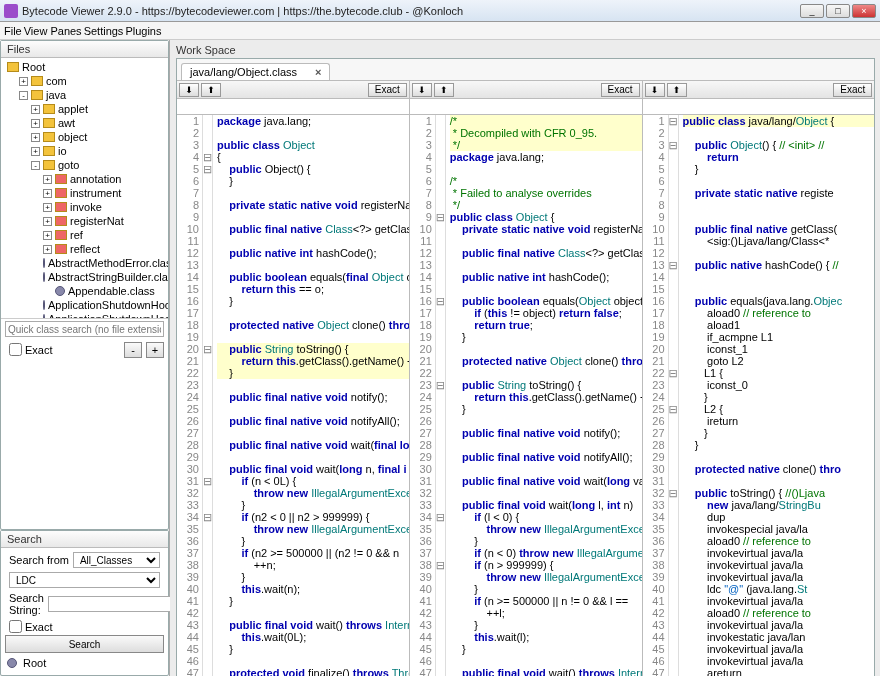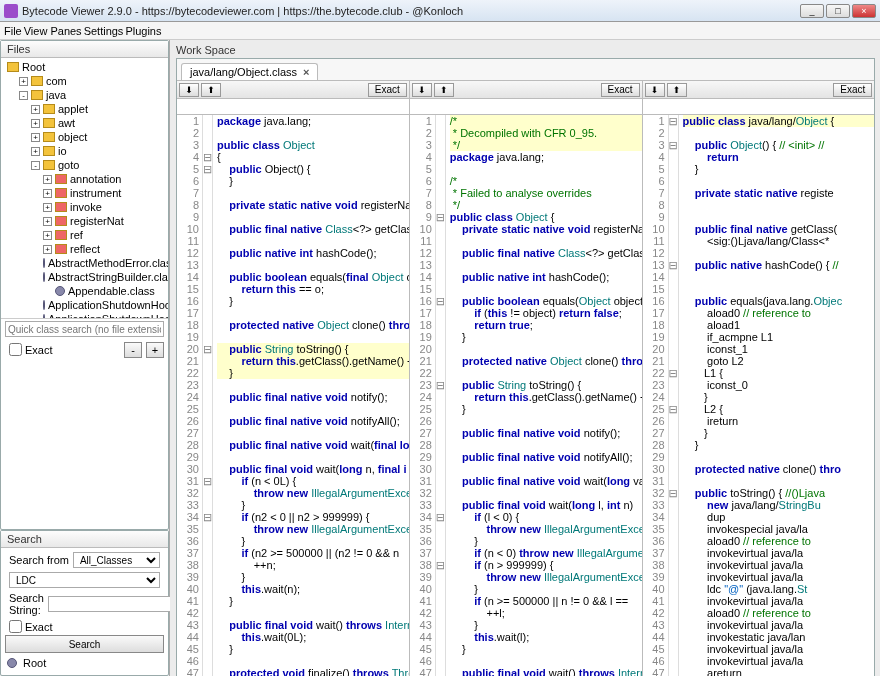--- a/index.html
+++ b/index.html
@@ -26,21 +26,21 @@
 .qsearch{border-top:1px solid #ccc;background:#fff;}
 .inputrow{display:flex;align-items:center;padding:2px 4px;gap:4px;}
 .inputrow input[type=text], .inputrow select{flex:1;border:1px solid #aaa;height:16px;padding:0 2px;font-size:10px;background:#fff;}
 .chk{display:flex;align-items:center;gap:3px;padding:2px 4px;font-size:10px;}
 .sbtn{width:18px;height:16px;border:1px solid #888;background:linear-gradient(#fafafa,#ddd);text-align:center;line-height:14px;cursor:pointer;}
 .widebtn{width:100%;height:18px;border:1px solid #888;background:linear-gradient(#fafafa,#ddd);cursor:pointer;font-size:10px;}
 .right{flex:1;display:flex;flex-direction:column;background:#ececec;}
 .ws-title{margin:4px 6px 0 6px;font-size:11px;color:#333;}
 .ws-frame{margin:2px 6px 6px 6px;flex:1;border:1px solid #9aa;background:#fff;display:flex;flex-direction:column;}
 .tabrow{height:22px;background:#f7f7f7;border-bottom:1px solid #bbb;display:flex;align-items:end;padding-left:4px;}
-.tab{border:1px solid #bbb;border-bottom:none;background:#fff;padding:2px 8px;border-top-left-radius:3px;border-top-right-radius:3px;display:flex;gap:6px;align-items:center;cursor:pointer;}
+.tab{border:1px solid #bbb;border-bottom:none;background:#fff;padding:2px 8px;border-top-left-radius:3px;border-top-right-radius:3px;display:flex;gap:18px;align-items:center;cursor:pointer;}
 .tab-close{font-weight:bold;color:#555;cursor:pointer;}
 .panes{flex:1;display:flex;overflow:hidden;}
 .pane{flex:1;border-right:1px solid #bbb;display:flex;flex-direction:column;min-width:0;}
 .pane:last-child{border-right:none;}
 .pane-tb{height:18px;background:linear-gradient(#f7f7f7,#e4e4e4);border-bottom:1px solid #bbb;display:flex;align-items:center;padding:0 2px;gap:2px;}
 .tb-ic{width:20px;height:14px;border:1px solid #999;background:linear-gradient(#fff,#ddd);cursor:pointer;text-align:center;line-height:12px;font-size:9px;}
 .tb-sp{flex:1;}
 .exactbtn{border:1px solid #999;background:linear-gradient(#fff,#ddd);padding:0 6px;height:14px;line-height:12px;cursor:pointer;font-size:10px;}
 .pane-sr{height:16px;border-bottom:1px solid #bbb;display:flex;align-items:center;}
 .pane-sr input{flex:1;border:none;height:14px;padding:0 2px;font-size:10px;}

